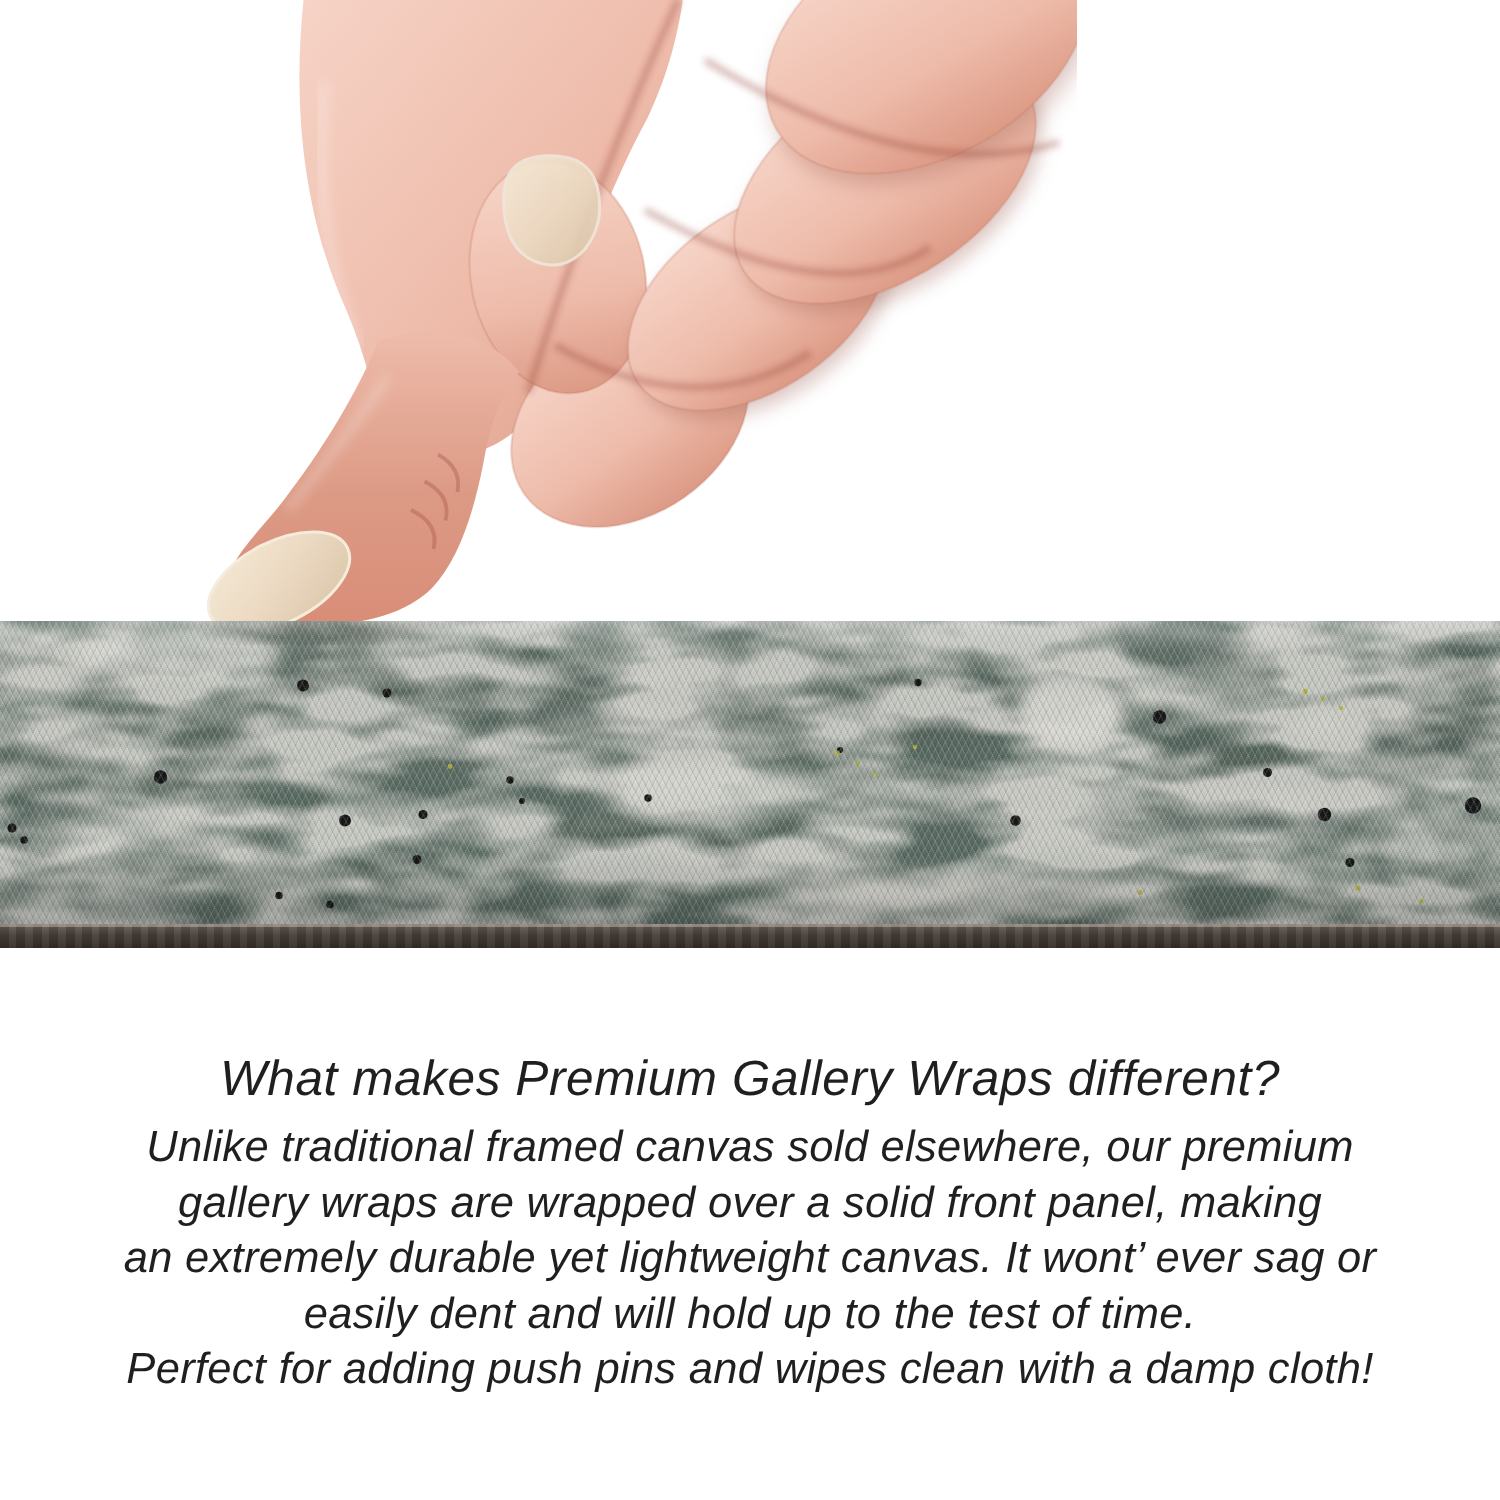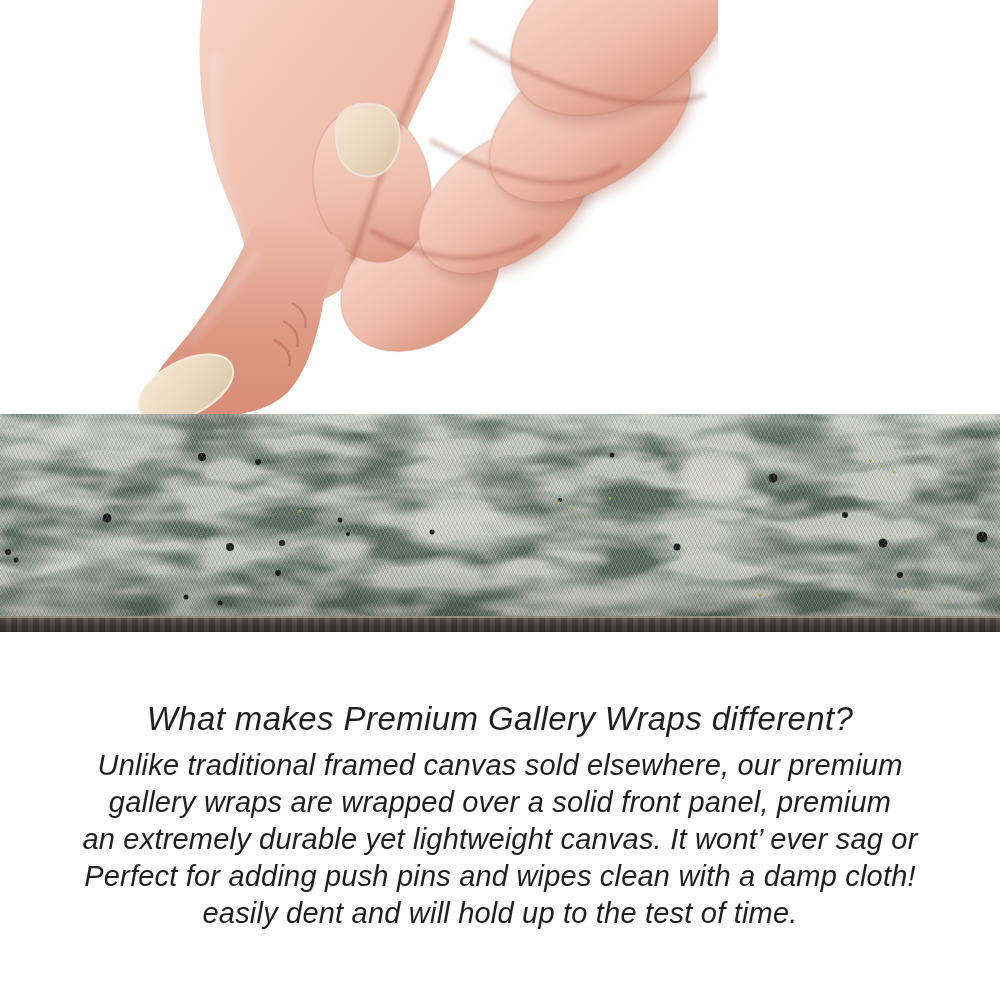--- a/index.html
+++ b/index.html
@@ -208,19 +208,19 @@
       </g>
     </svg>
     <div class="weave"></div>
     <div class="strip-shade"></div>
     <div class="strip-edge"></div>
   </div>
 
   <div class="copy">
     <h2>What makes Premium Gallery Wraps different?</h2>
     <p>Unlike traditional framed canvas sold elsewhere, our premium</p>
-    <p>gallery wraps are wrapped over a solid front panel, premium</p>
+    <p>gallery wraps are wrapped over a solid front panel, making</p>
     <p>an extremely durable yet lightweight canvas. It wont’ ever sag or</p>
+    <p>easily dent and will hold up to the test of time.</p>
     <p>Perfect for adding push pins and wipes clean with a damp cloth!</p>
-    <p>easily dent and will hold up to the test of time.</p>
   </div>
 
 </div>
 
 </body></html>

